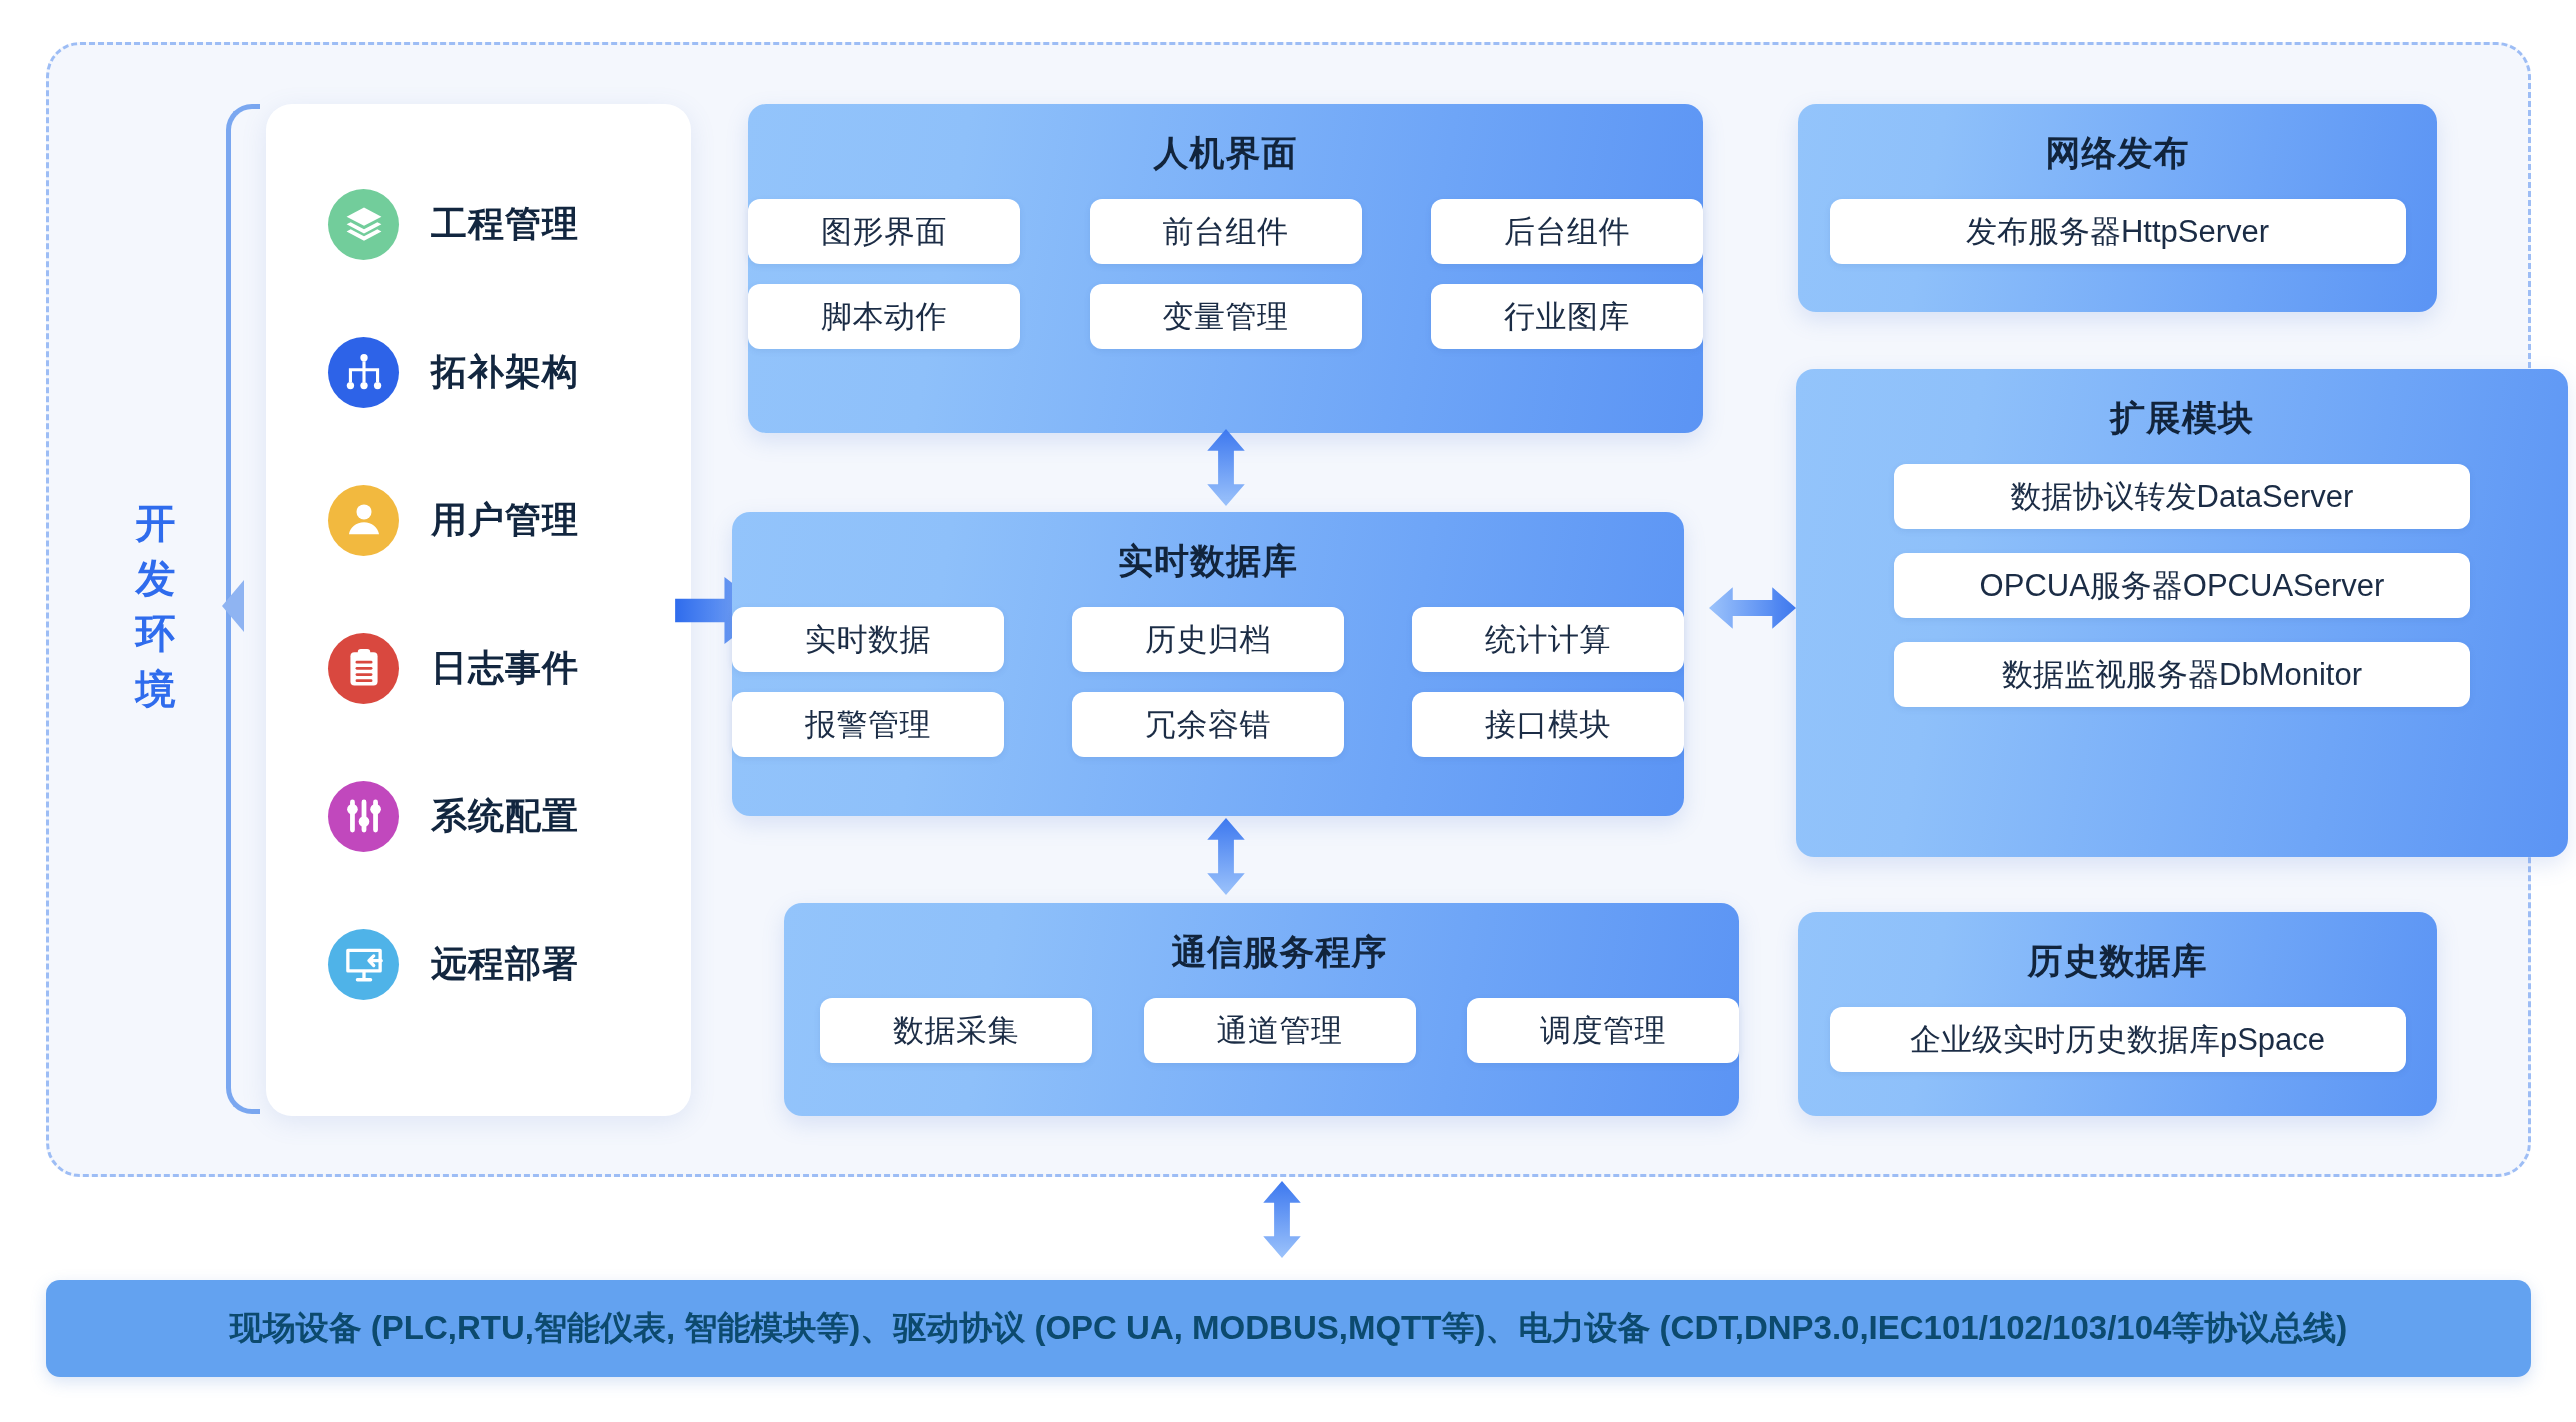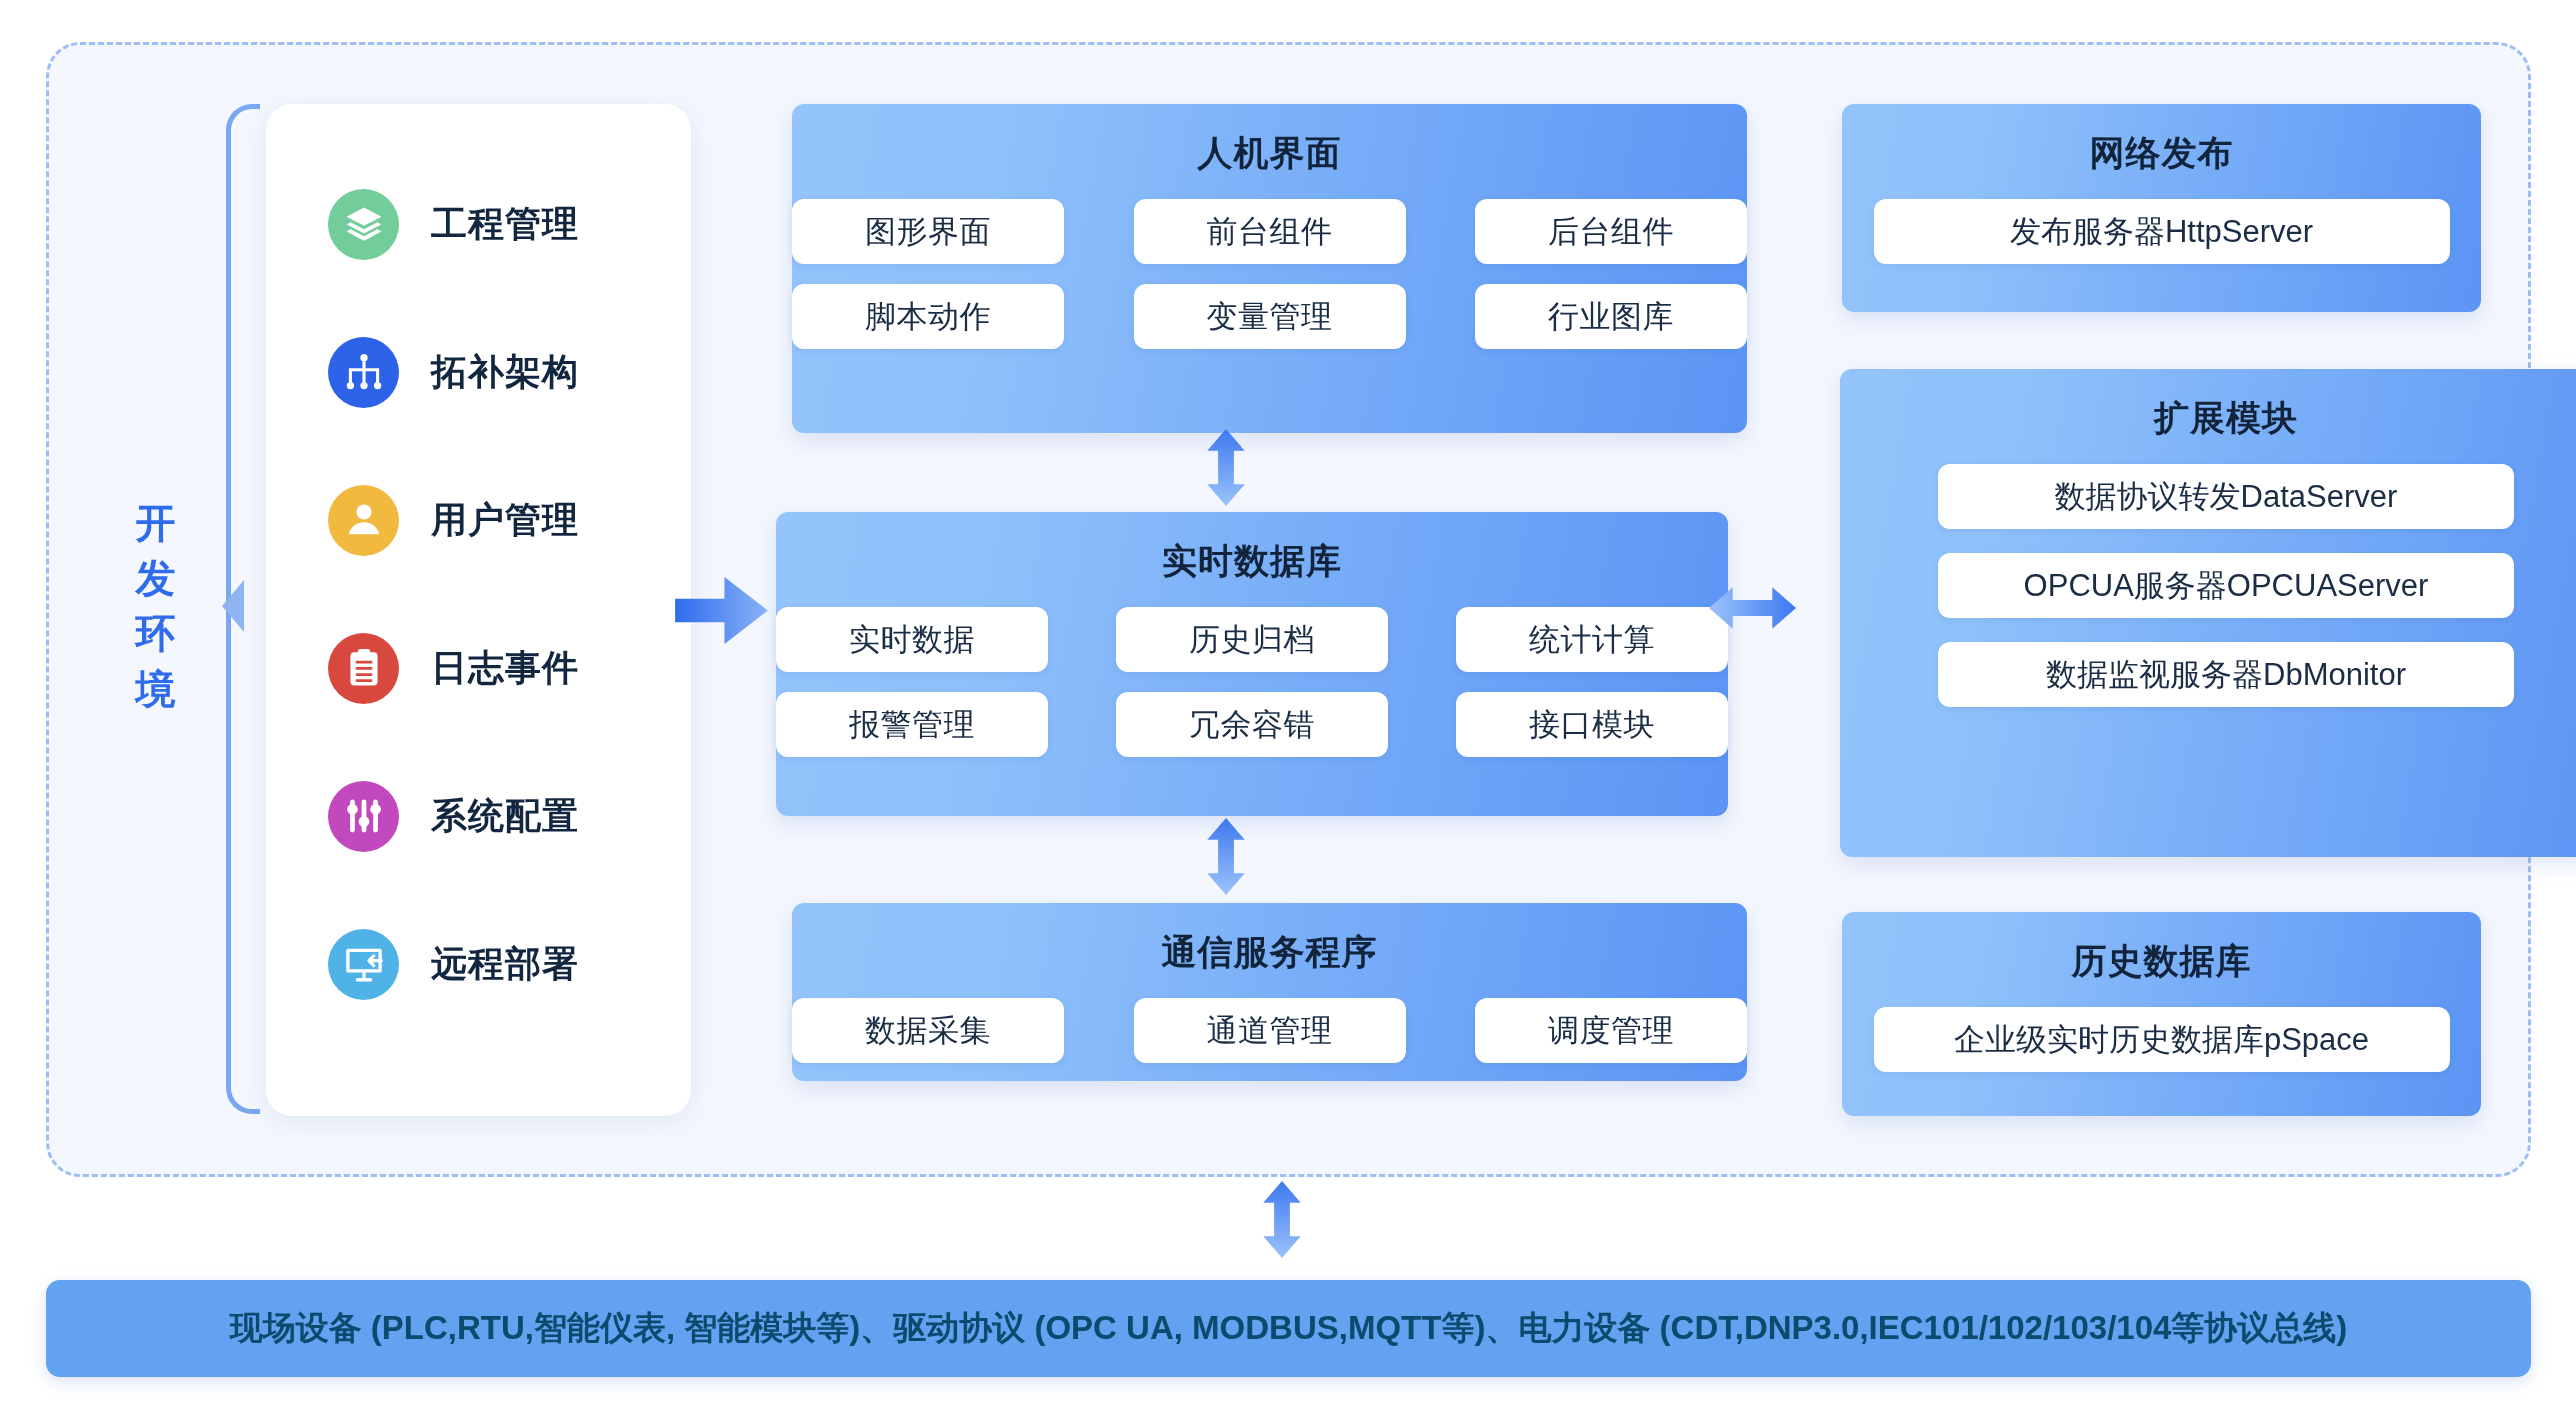--- a/index.html
+++ b/index.html
@@ -91,25 +91,24 @@
   
   .arrow-right-solid {
     position: absolute;
     left: 675px; top: 573px;
     width: 95px; height: 75px;
   }
 
   
   .panel {
     position: absolute;
-    border-radius: 12px;
+    border-radius: 18px;
     background: linear-gradient(100deg, #93c4fb 0%, #8ec0fa 22%, #6ea5f7 70%, #5b94f4 100%);
     box-shadow: 0 8px 22px rgba(90,130,210,0.18);
     padding-top: 26px;
-    margin-left: 44px;
   }
   .panel-title {
     text-align: center;
     font-size: 35px;
     font-weight: bold;
     color: #11243c;
     letter-spacing: 1px;
     margin-bottom: 22px;
   }
   .chip-row {
@@ -129,21 +128,21 @@
     color: #1b2c45;
     letter-spacing: 0.5px;
     white-space: nowrap;
     box-shadow: 0 2px 6px rgba(40,80,150,0.10);
   }
   .chip.w3 { width: 272px; }
 
   
   #panel-hmi    { left: 748px; top: 104px;  width: 955px; height: 329px; }
   #panel-rtdb   { left: 732px; top: 512px;  width: 952px; height: 304px; }
-  #panel-comm   { left: 748px; top: 903px;  width: 955px; height: 178px; }
+  #panel-comm   { left: 784px; top: 903px;  width: 955px; height: 213px; padding-left: 36px; }
 
   
   #panel-netpub { left: 1798px; top: 104px; width: 639px; height: 208px; }
   #panel-ext    { left: 1796px; top: 369px; width: 772px; height: 488px; }
   #panel-hist   { left: 1798px; top: 912px; width: 639px; height: 204px; }
 
   .panel-stack { display: flex; flex-direction: column; align-items: center; gap: 24px; }
   .chip-wide {
     background: #ffffff;
     border-radius: 12px;

